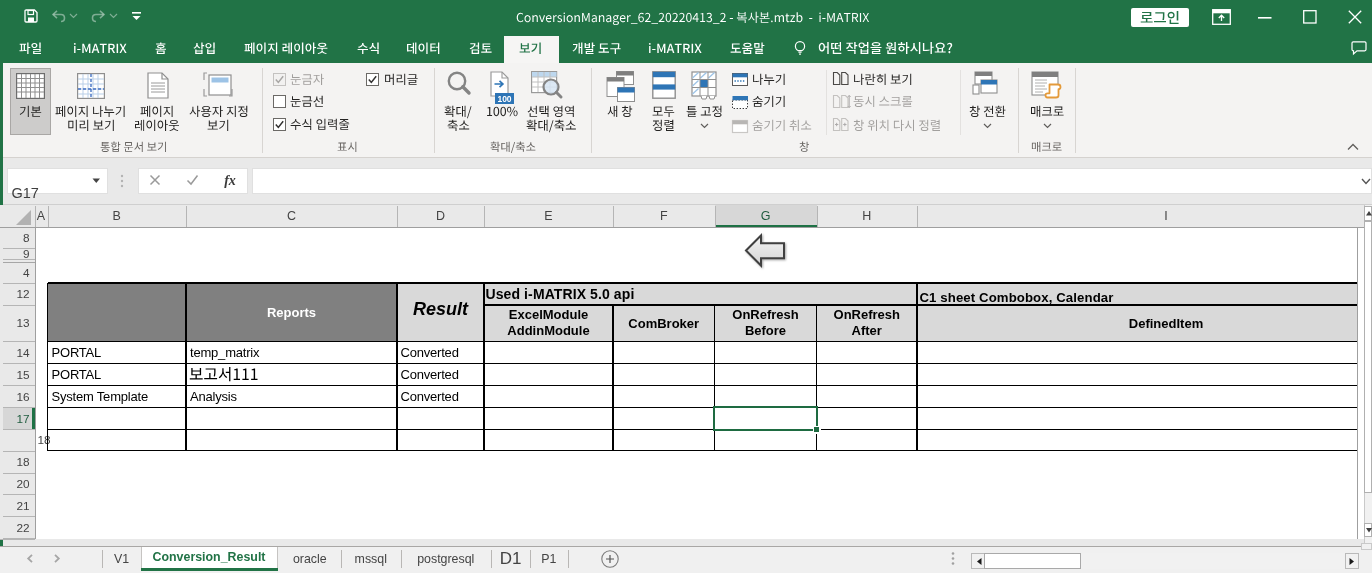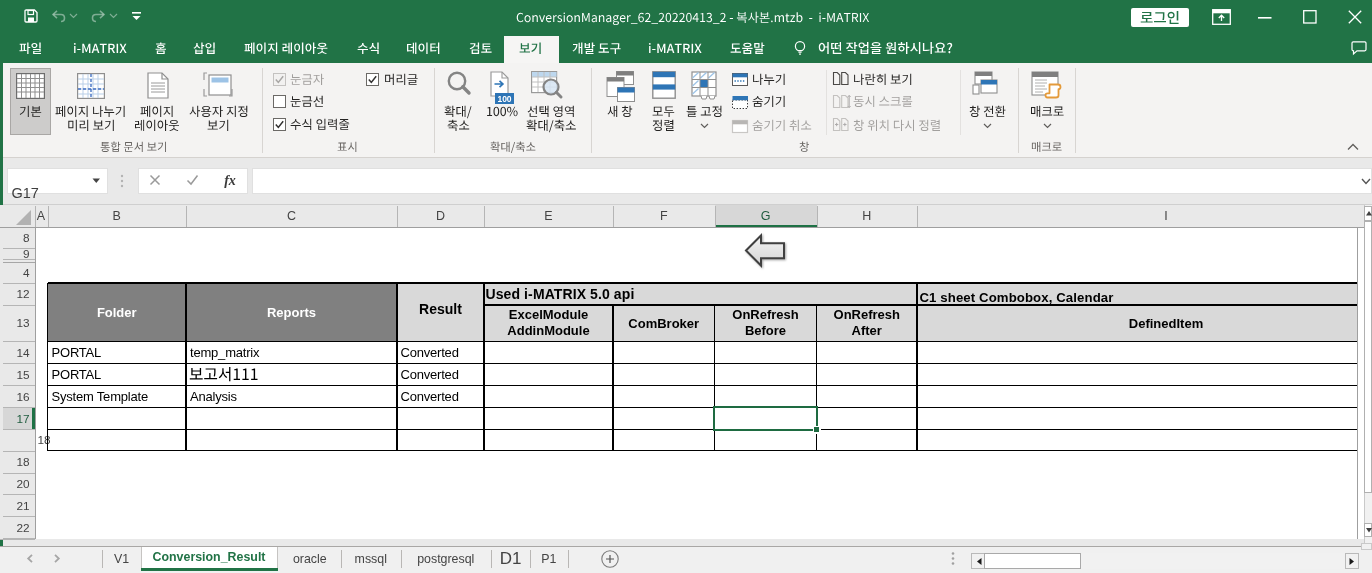--- a/index.html
+++ b/index.html
@@ -474,23 +474,22 @@
 <div style="position:absolute;left:47.5px;top:428.75px;width:1309.5px;height:1.5px;background:#000;"></div>
 <div style="position:absolute;left:47.5px;top:449.75px;width:1309.5px;height:1.5px;background:#000;"></div>
 <div style="position:absolute;left:46.75px;top:283px;width:1.5px;height:167.5px;background:#000;"></div>
 <div style="position:absolute;left:185.25px;top:283px;width:1.5px;height:167.5px;background:#000;"></div>
 <div style="position:absolute;left:396.25px;top:283px;width:1.5px;height:167.5px;background:#000;"></div>
 <div style="position:absolute;left:483.25px;top:283px;width:1.5px;height:167.5px;background:#000;"></div>
 <div style="position:absolute;left:612.25px;top:305px;width:1.5px;height:145.5px;background:#000;"></div>
 <div style="position:absolute;left:713.75px;top:305px;width:1.5px;height:145.5px;background:#000;"></div>
 <div style="position:absolute;left:815.75px;top:305px;width:1.5px;height:145.5px;background:#000;"></div>
 <div style="position:absolute;left:916.25px;top:283px;width:1.5px;height:167.5px;background:#000;"></div>
-<div style="position:absolute;left:47.5px;top:283px;width:138.5px;height:58.5px;display:flex;align-items:center;justify-content:center;font-family:'Liberation Sans',sans-serif;font-size:13px;color:#fff;font-weight:bold;white-space:pre;">Folder</div>
 <div style="position:absolute;left:186px;top:283px;width:211px;height:58.5px;display:flex;align-items:center;justify-content:center;font-family:'Liberation Sans',sans-serif;font-size:13px;color:#fff;font-weight:bold;white-space:pre;">Reports</div>
-<div style="position:absolute;left:397px;top:283px;width:87px;height:52px;display:flex;align-items:center;justify-content:center;font-family:'Liberation Sans',sans-serif;font-size:14px;color:#000;font-weight:bold;white-space:pre;">Result</div>
+<div style="position:absolute;left:397px;top:283px;width:87px;height:52px;display:flex;align-items:center;justify-content:center;font-family:'Liberation Sans',sans-serif;font-size:18px;color:#000;font-weight:bold;white-space:pre;font-style:italic;">Result</div>
 <div style="position:absolute;left:485.5px;top:283px;width:430px;height:22px;display:flex;align-items:center;justify-content:flex-start;font-family:'Liberation Sans',sans-serif;font-size:14px;color:#000;font-weight:bold;letter-spacing:0.1px;white-space:pre;">Used i-MATRIX 5.0 api</div>
 <div style="position:absolute;left:919.5px;top:283px;width:436px;height:29px;display:flex;align-items:center;justify-content:flex-start;font-family:'Liberation Sans',sans-serif;font-size:13.2px;color:#000;font-weight:bold;letter-spacing:0.1px;white-space:pre;">C1 sheet Combobox, Calendar</div>
 <div style="position:absolute;left:484px;top:305px;width:129px;height:36.5px;display:flex;flex-direction:column;align-items:center;justify-content:center;font-family:'Liberation Sans',sans-serif;font-size:13px;font-weight:bold;color:#000;line-height:16.5px;">
       <div>ExcelModule</div>
       <div>AddinModule</div>
     </div>
 <div style="position:absolute;left:613px;top:305px;width:101.5px;height:36.5px;display:flex;align-items:center;justify-content:center;font-family:'Liberation Sans',sans-serif;font-size:13px;color:#000;font-weight:bold;white-space:pre;">ComBroker</div>
 <div style="position:absolute;left:714.5px;top:305px;width:102px;height:36.5px;display:flex;flex-direction:column;align-items:center;justify-content:center;font-family:'Liberation Sans',sans-serif;font-size:13px;font-weight:bold;color:#000;line-height:16.5px;">
       <div>OnRefresh</div>
       <div>Before</div>

